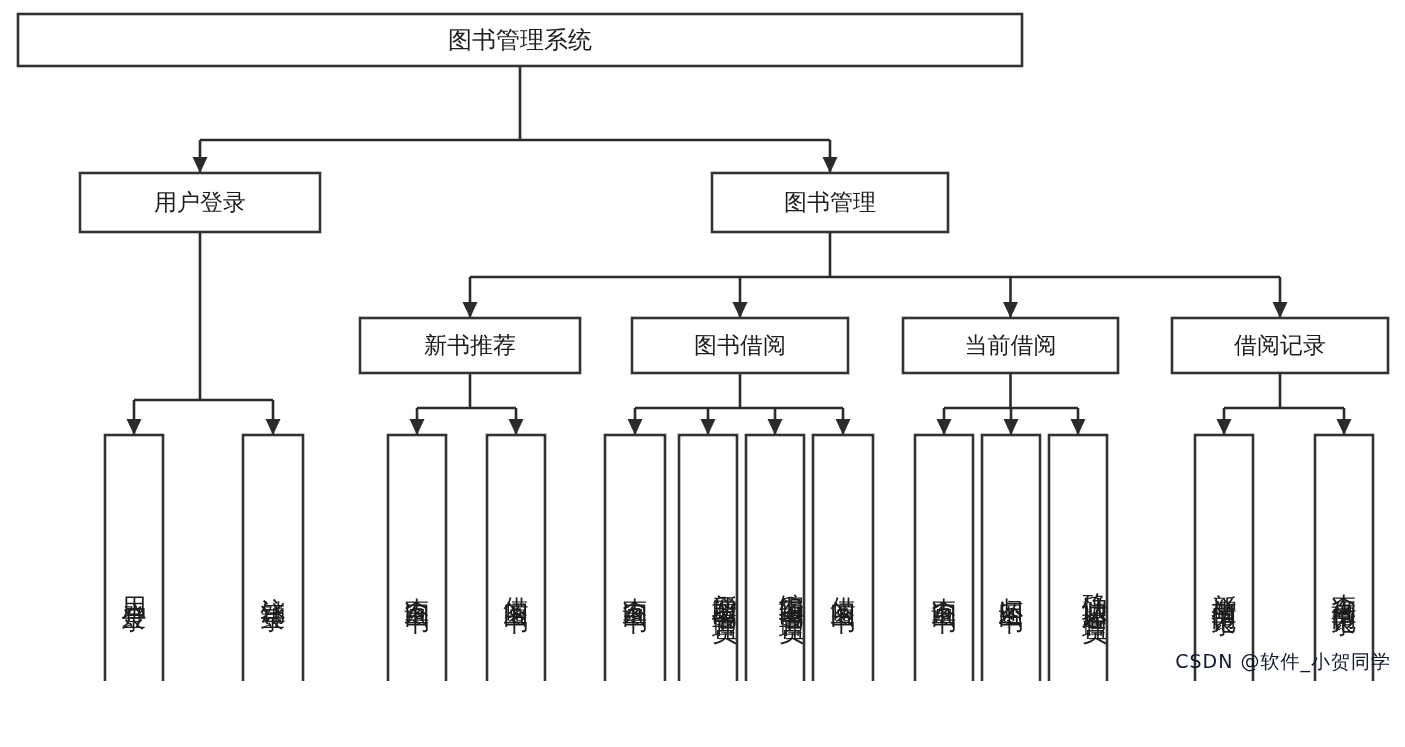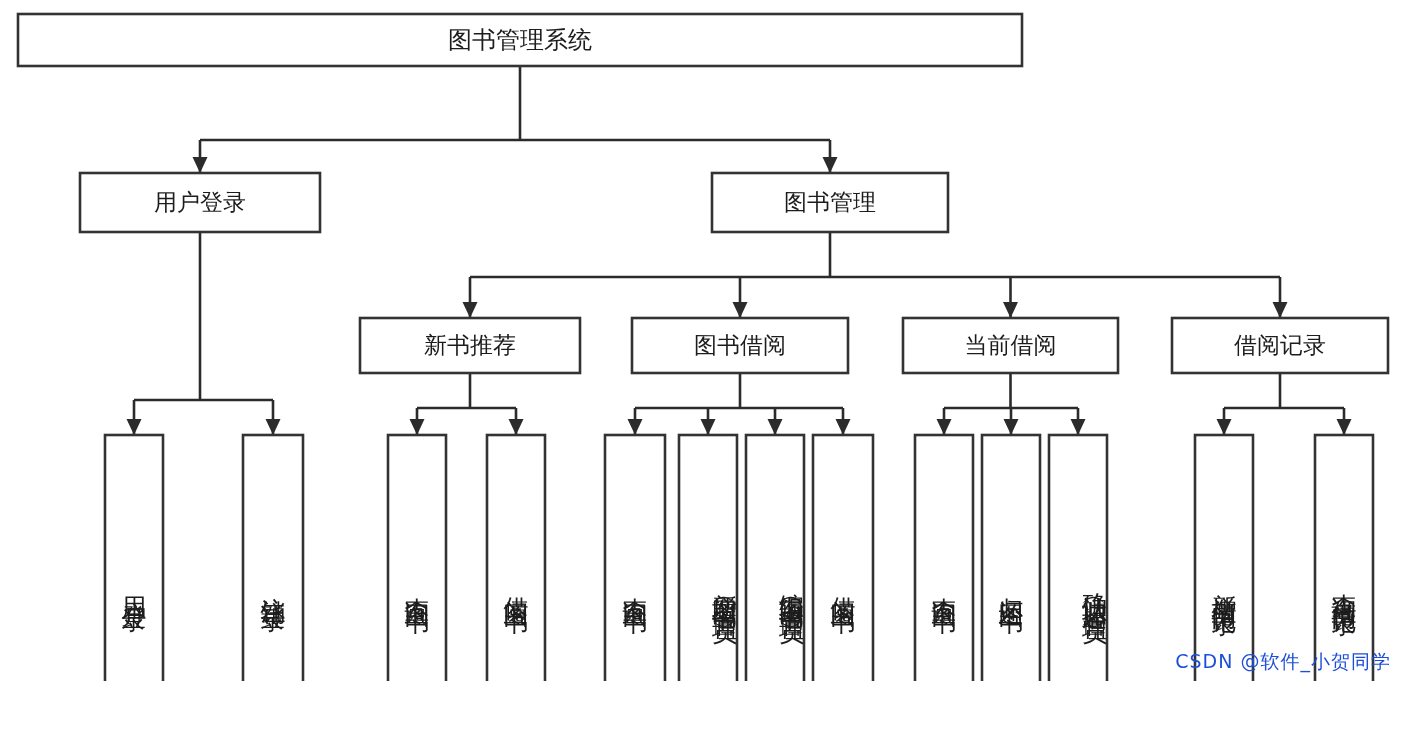--- a/index.html
+++ b/index.html
@@ -64,21 +64,21 @@
     white-space: nowrap;
     text-align: left;
     pointer-events: none;
   }
   .watermark {
     position: absolute;
     right: 14px;
     bottom: 6px;
     font-family: "DejaVu Sans", "Liberation Sans", sans-serif;
     font-size: 19px;
-    color: #1d4ed8;
+    color: #0f172a;
     letter-spacing: 1px;
     white-space: nowrap;
     user-select: none;
   }
 </style>
 </head>
 <body>
 
 <div id="diagram-root">
   <svg id="diagram-svg" viewBox="0 0 1405 747" xmlns="http://www.w3.org/2000/svg">

